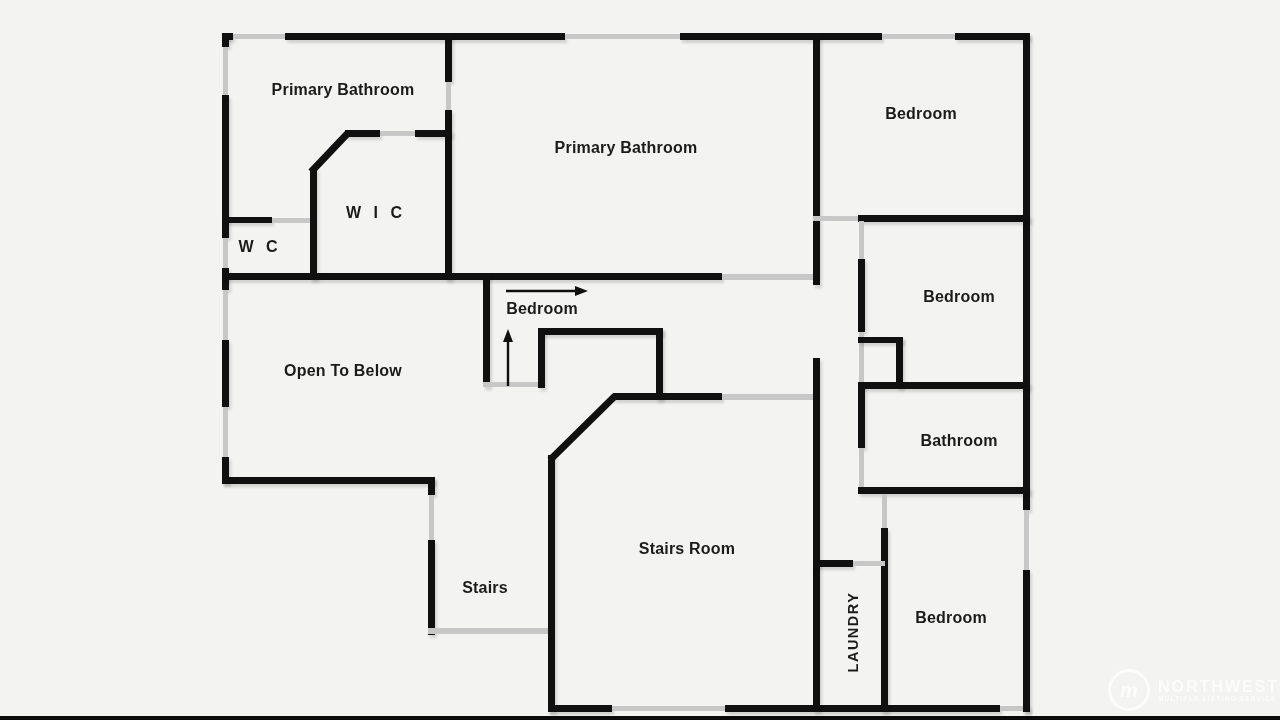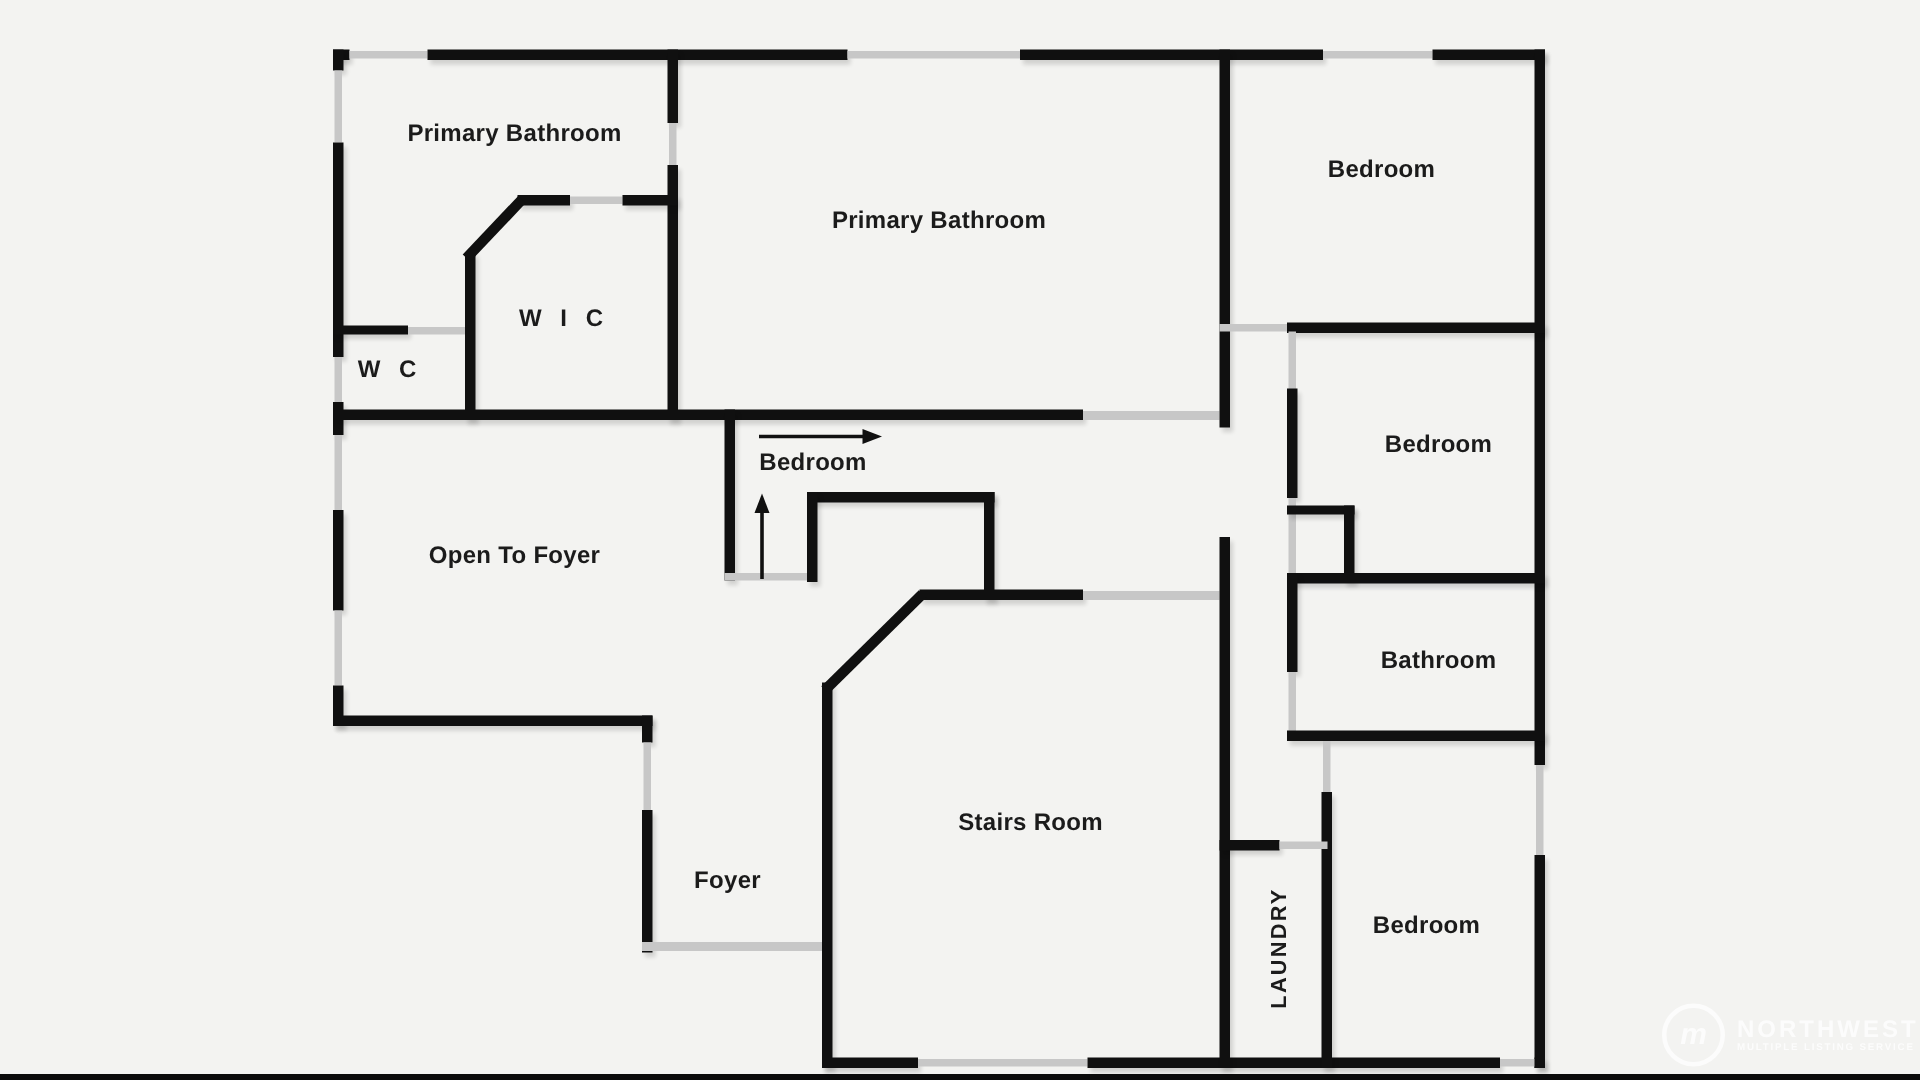--- a/index.html
+++ b/index.html
@@ -132,25 +132,25 @@
       <polygon points="503,342 508,329 513,342" fill="#101010"></polygon>
     </g>
   </svg>
 
   <div class="room-label" style="left:343px;top:90px">Primary Bathroom</div>
   <div class="room-label" style="left:626px;top:148px">Primary Bathroom</div>
   <div class="room-label" style="left:921px;top:114px">Bedroom</div>
   <div class="room-label spaced" style="left:376px;top:213px">W I C</div>
   <div class="room-label spaced" style="left:260px;top:247px">W C</div>
   <div class="room-label" style="left:542px;top:309px">Bedroom</div>
-  <div class="room-label" style="left:343px;top:371px">Open To Foyer</div>
+  <div class="room-label" style="left:343px;top:371px">Open To Below</div>
   <div class="room-label" style="left:959px;top:297px">Bedroom</div>
   <div class="room-label" style="left:959px;top:441px">Bathroom</div>
   <div class="room-label" style="left:687px;top:549px">Stairs Room</div>
-  <div class="room-label" style="left:485px;top:588px">Foyer</div>
+  <div class="room-label" style="left:485px;top:588px">Stairs</div>
   <div class="room-label vertical" style="left:853px;top:632px">LAUNDRY</div>
   <div class="room-label" style="left:951px;top:618px">Bedroom</div>
 
   <div id="watermark">
     <div id="wm-logo">m</div>
     <div id="wm-text">
       <span id="wm-name">NORTHWEST</span>
       <span id="wm-tagline">MULTIPLE LISTING SERVICE</span>
     </div>
   </div>

